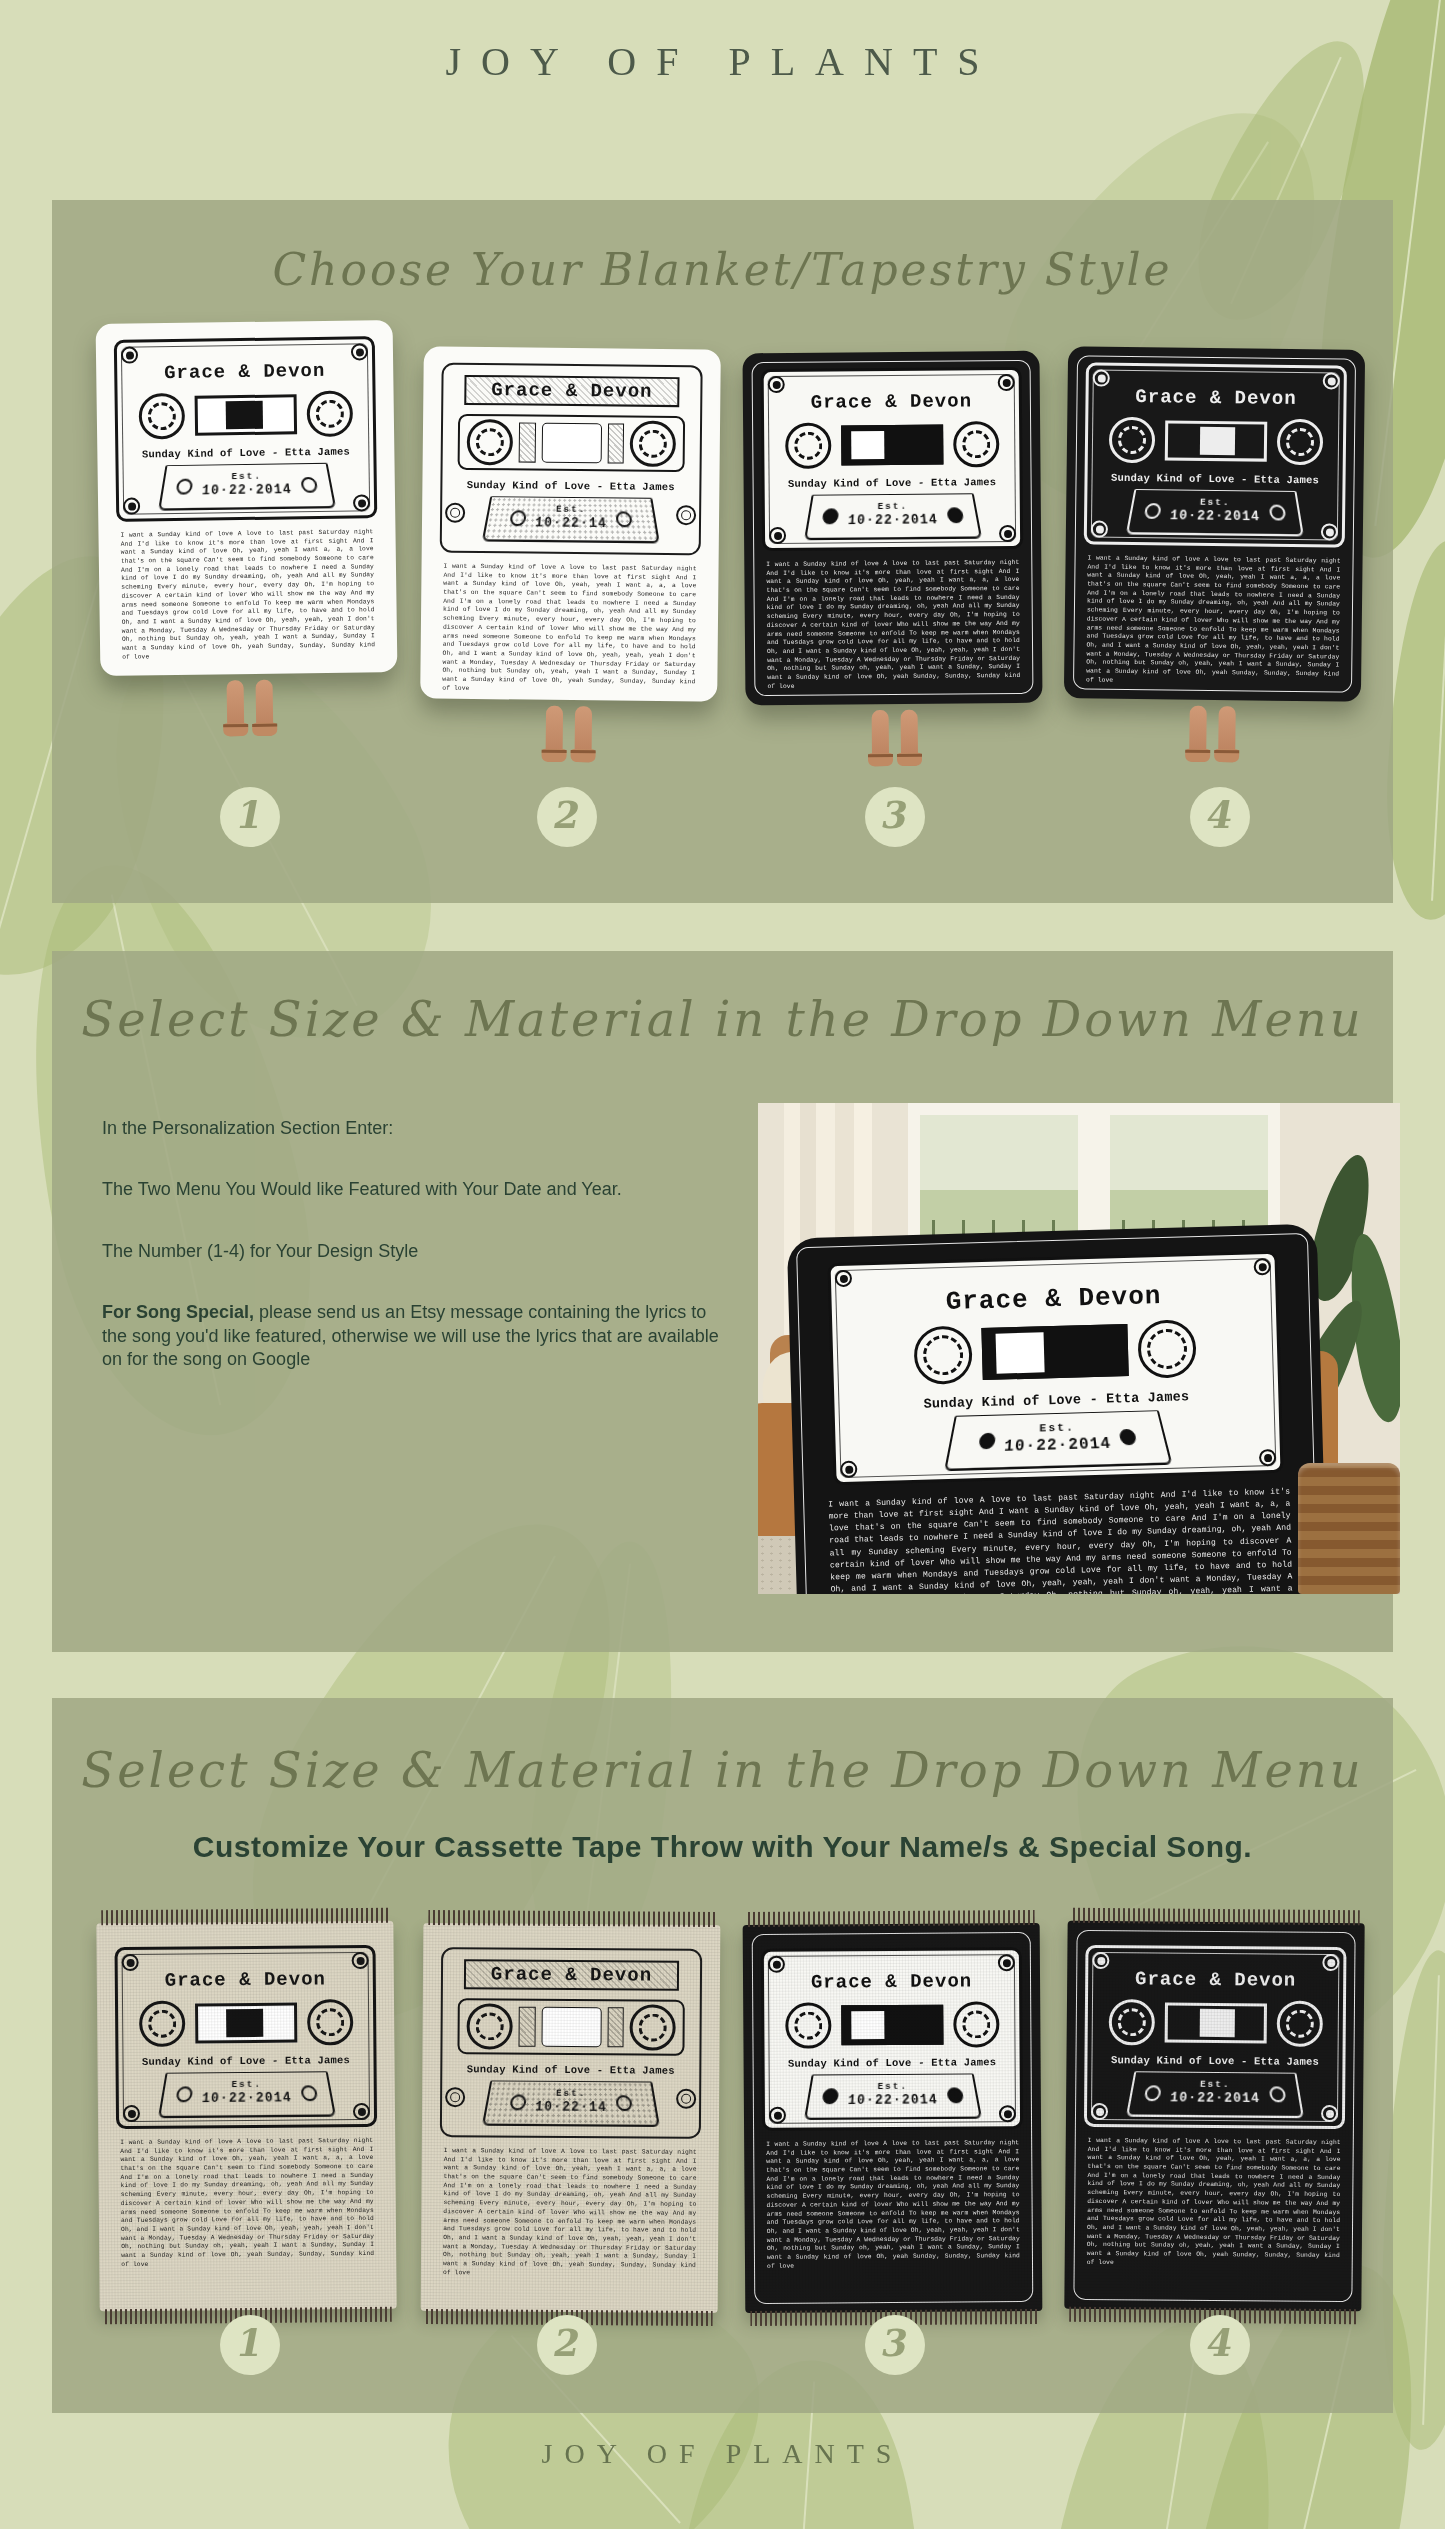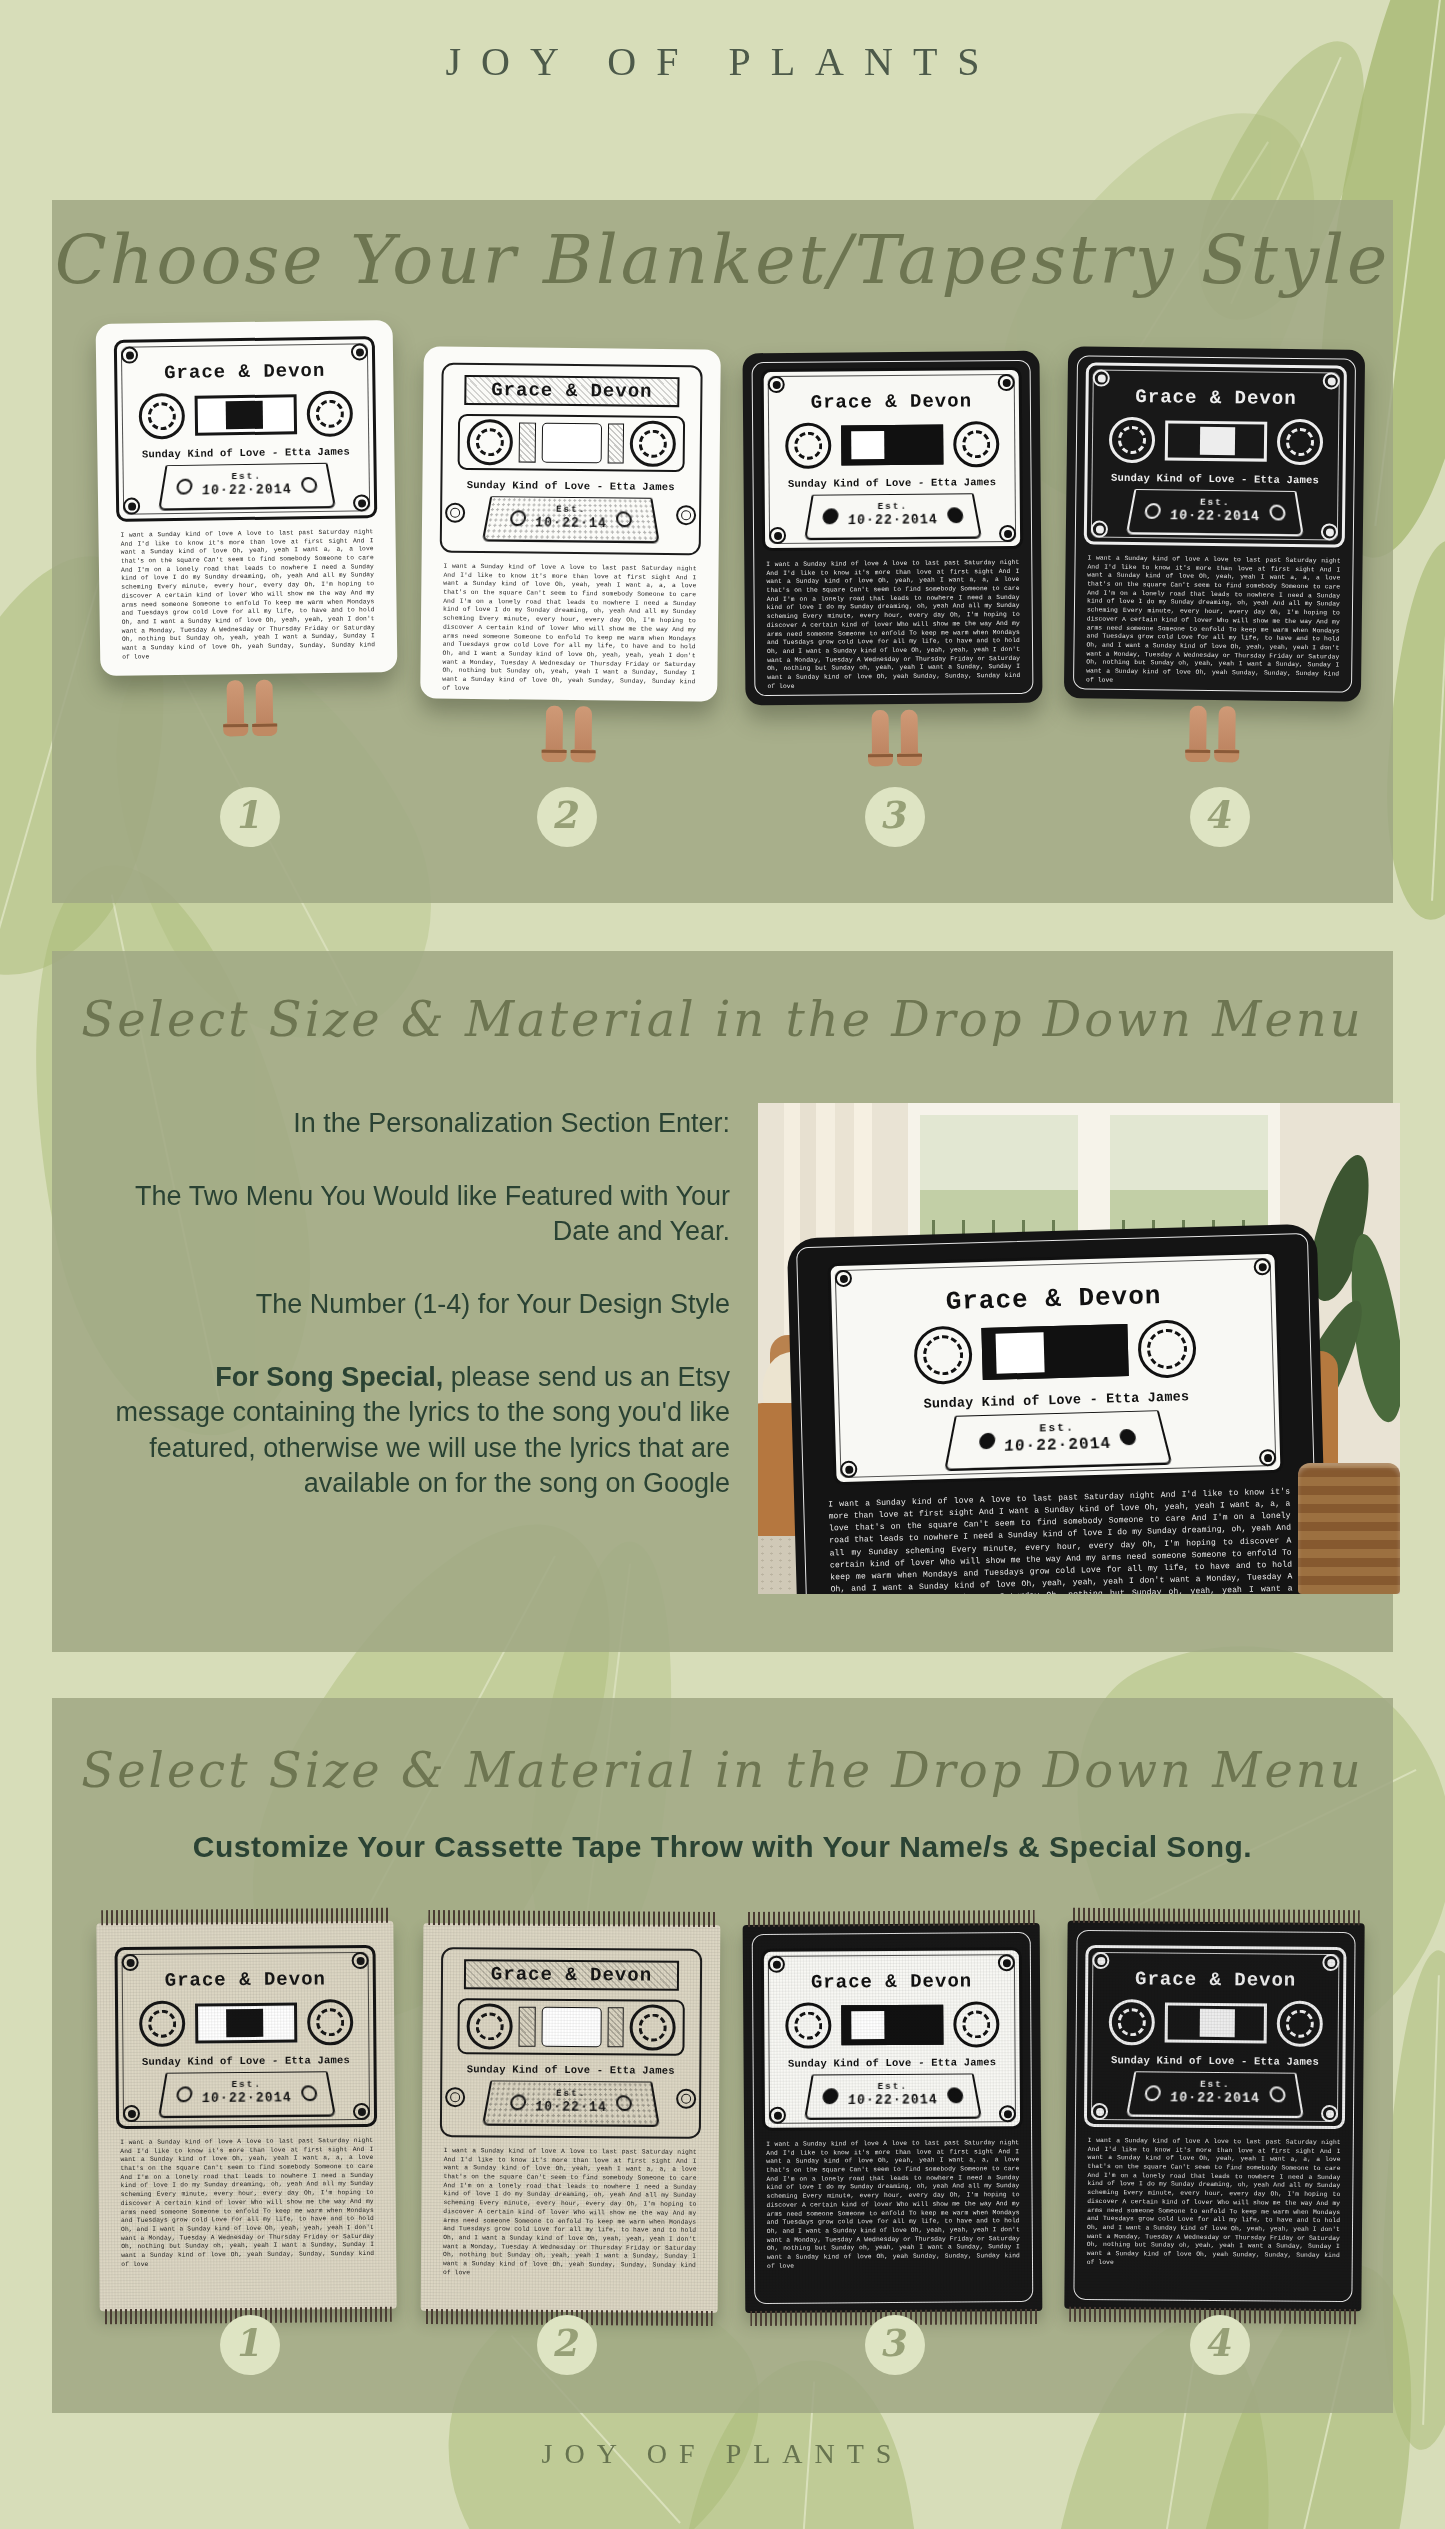--- a/index.html
+++ b/index.html
@@ -35,21 +35,21 @@
               font-size:62px;letter-spacing:2px;color:#8b9b67;}
 
   
   .panel{position:absolute;left:52px;width:1341px;background:rgba(160,168,132,.86);z-index:1;}
   .s1{top:200px;height:703px;}
   .s2{top:951px;height:701px;}
   .s3{top:1698px;height:715px;}
   .script-title{position:absolute;left:0;width:100%;text-align:center;margin:0;
                 font-family:"DejaVu Serif","Liberation Serif",serif;font-style:italic;font-weight:500;
                 color:#6d7551;letter-spacing:3px;}
-  .s1 .script-title{top:20px;font-size:68px;}
+  .s1 .script-title{top:44px;font-size:44px;}
   .s2 .script-title{top:40px;font-size:48px;}
   .s3 .script-title{top:44px;font-size:48px;}
   .s3-subtitle{position:absolute;top:132px;left:0;width:100%;margin:0;text-align:center;
                font-size:30px;font-weight:700;color:#2a4233;letter-spacing:.5px;}
 
   
   .blanket-row{position:absolute;inset:0;}
   .blanket{position:absolute;width:297px;height:352px;background:#fbfbf8;border-radius:16px;
            box-shadow:0 14px 22px rgba(40,45,30,.35);color:#161616;}
   #row1 .blanket:nth-child(1){left:46px;top:122px;transform:rotate(-.8deg);}
@@ -135,21 +135,21 @@
               display:flex;align-items:center;justify-content:center;}
   .num-circle span{font-family:"DejaVu Serif","Liberation Serif",serif;font-style:italic;font-weight:700;
                    font-size:37px;color:#97a077;transform:translateY(-2px);}
   .s1 .num-circle{top:587px;}
   .s3 .num-circle{top:617px;}
   .num-circle.n1{left:168px;}.num-circle.n2{left:485px;}
   .num-circle.n3{left:813px;}.num-circle.n4{left:1138px;}
 
   
   .instructions{position:absolute;left:50px;top:150px;width:628px;color:#2a4233;z-index:1;}
-  .instructions p{margin:5px 0 38px;font-size:27px;line-height:1.3;font-weight:500;text-align:right;}
+  .instructions p{margin:16px 0 38px;font-size:18px;line-height:1.3;font-weight:500;}
   .instructions p.note{margin-bottom:0;}
   .instructions b{font-weight:700;}
 
   
   .photo{position:absolute;left:706px;top:152px;width:642px;height:491px;overflow:hidden;background:#e9e3d4;}
   .ph-curtain{position:absolute;left:26px;top:0;width:88px;height:310px;border-radius:0 0 10px 10px;
       background:linear-gradient(90deg,#f4eee0 0 18%,#e7e0d0 18% 36%,#f4eee0 36% 58%,#eae3d3 58% 80%,#f6f0e2 80%);}
   .ph-window{position:absolute;left:150px;top:0;width:372px;height:296px;background:#f6f3ea;}
   .pane{position:absolute;top:12px;bottom:34px;width:158px;overflow:hidden;
         background:linear-gradient(#e2e7d2 0 30%,#c2cfa6 30% 62%,#98ab74 62%);}

